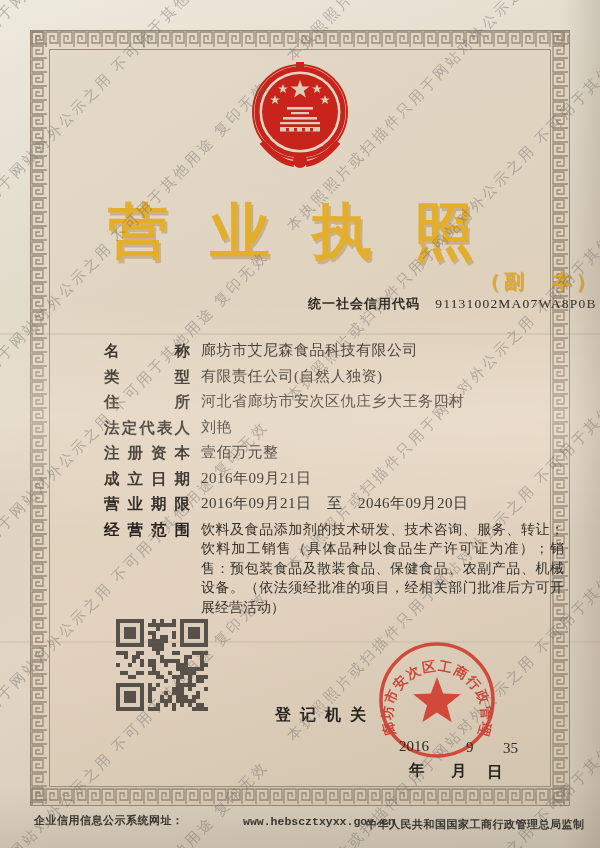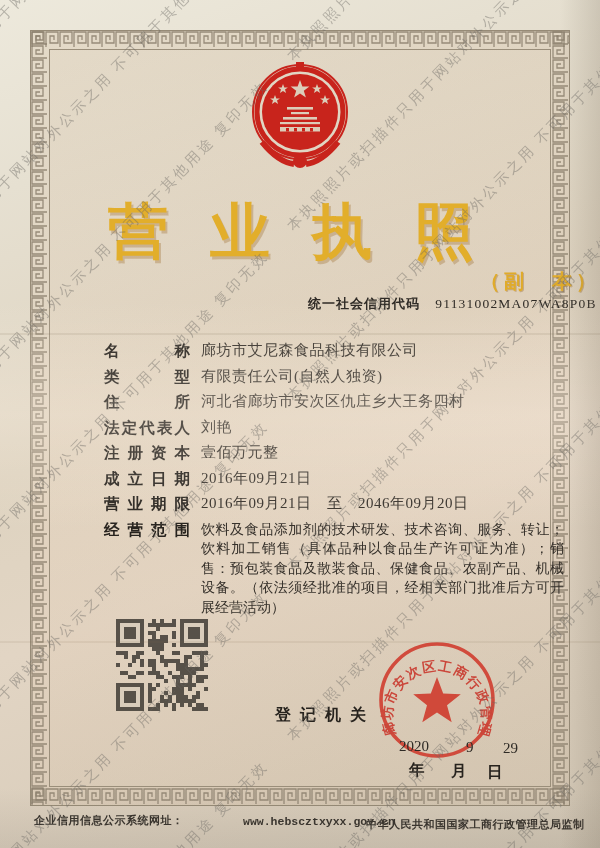--- a/index.html
+++ b/index.html
@@ -362,23 +362,23 @@
           <path id="sealArc" d="M 18.9 94.3 A 45 45 0 1 1 101.1 94.3"></path>
         </defs>
         <circle cx="60" cy="60" r="56" fill="none" stroke="#d03a2c" stroke-width="3.6"></circle>
         <path d="M60,37 L66.2,53.5 L83.8,54.3 L70,65.2 L74.7,82.2 L60,72.5 L45.3,82.2 L50,65.2 L36.2,54.3 L53.8,53.5 Z" fill="#cf382a"></path>
         <text font-size="13.5" font-weight="bold" fill="#c9352a" letter-spacing="1.5" font-family="Liberation Serif,serif">
           <textPath href="#sealArc">廊坊市安次区工商行政管理局</textPath>
         </text>
       </svg>
     </div>
 
-    <span class="reg-date d-year">2020</span>
+    <span class="reg-date d-year">2016</span>
     <span class="reg-date d-month">9</span>
-    <span class="reg-date d-day">29</span>
+    <span class="reg-date d-day">35</span>
     <span class="reg-unit u-year">年</span>
     <span class="reg-unit u-month">月</span>
     <span class="reg-unit u-day">日</span>
 
     <span class="footer-site-label">企业信用信息公示系统网址：</span>
     <span class="footer-url">www.hebscztxyxx.gov.cn</span>
     <span class="footer-authority">中华人民共和国国家工商行政管理总局监制</span>
   </div>
 
   <div class="shade shade-mid"></div>

